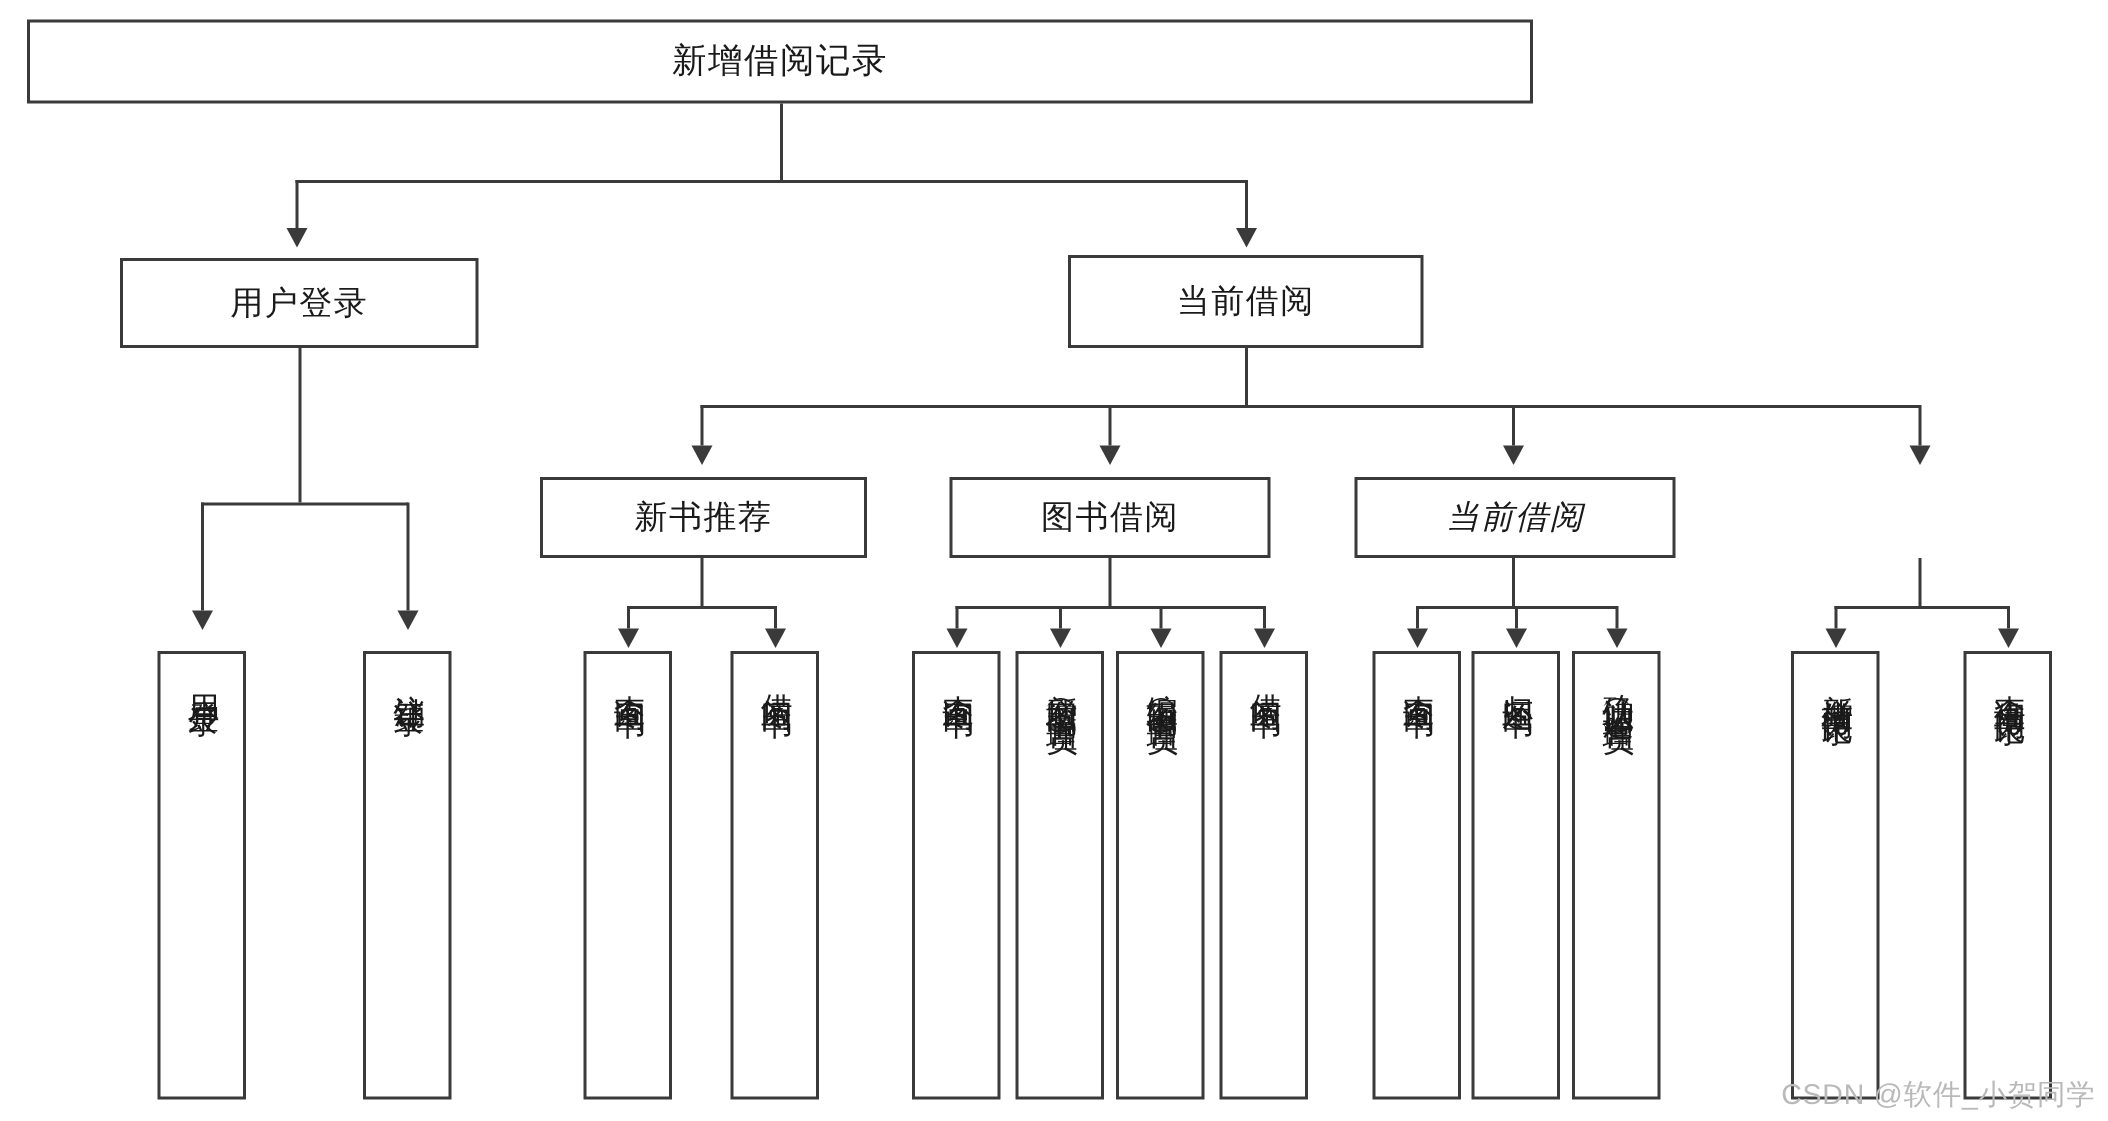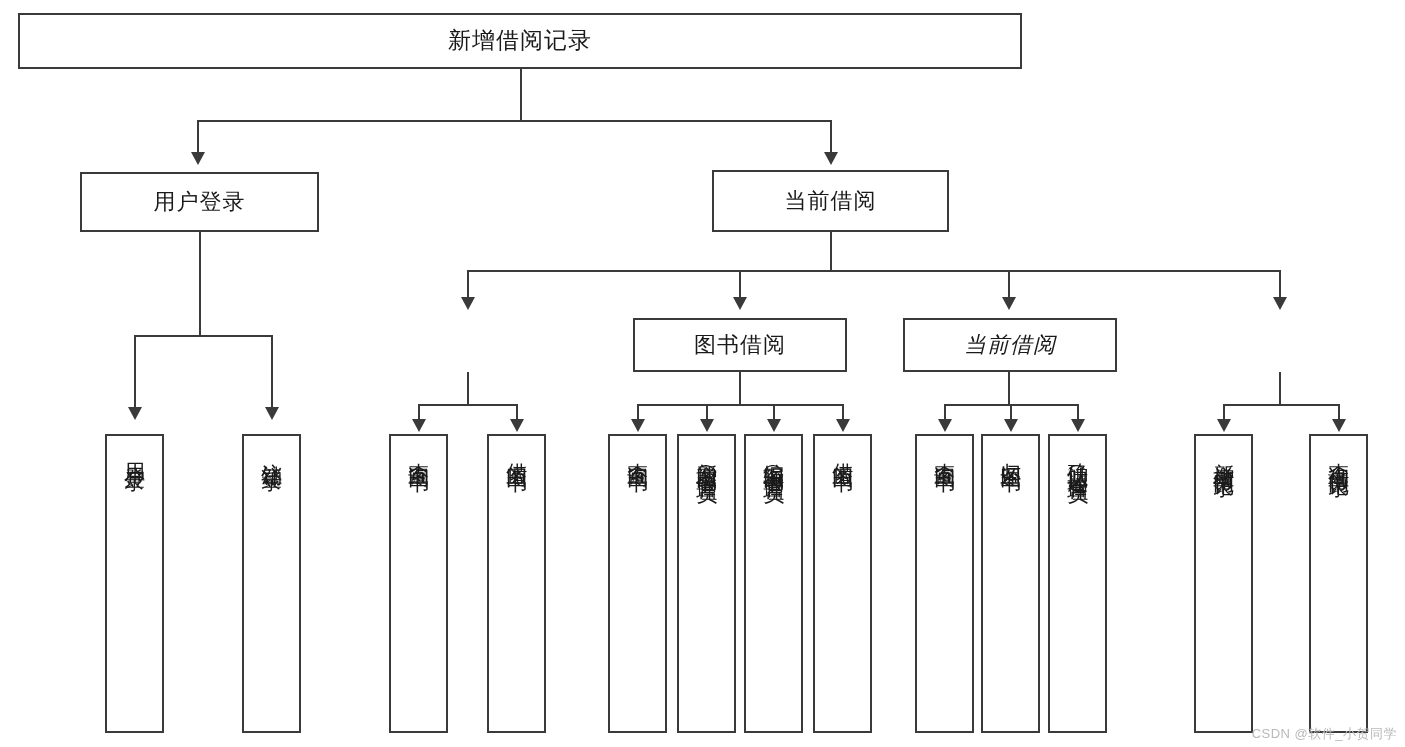--- a/index.html
+++ b/index.html
@@ -72,21 +72,21 @@
     border-left: 7px solid transparent;
     border-right: 7px solid transparent;
     border-top: 13px solid #3a3a3a;
   }
 
   
   #watermark {
     position: absolute;
     right: 8px;
     bottom: 4px;
-    font-size: 13px;
+    font-size: 19px;
     color: #b9b9b9;
     white-space: nowrap;
     letter-spacing: 0.5px;
   }
 </style>
 </head>
 <body>
 
 <div id="canvas">
 
@@ -122,20 +122,23 @@
   <div class="hline" style="left:467px; top:270px; width:813px;"></div>
   <div class="vline" style="left:467px; top:270px; height:27px;"></div>
   <div class="arrow" style="left:461px; top:297px;"></div>
   <div class="vline" style="left:739px; top:270px; height:27px;"></div>
   <div class="arrow" style="left:733px; top:297px;"></div>
   <div class="vline" style="left:1008px; top:270px; height:27px;"></div>
   <div class="arrow" style="left:1002px; top:297px;"></div>
   <div class="vline" style="left:1279px; top:270px; height:27px;"></div>
   <div class="arrow" style="left:1273px; top:297px;"></div>
 
+  <div class="node horiz" style="left:360px; top:318px; width:218px; height:54px;">
+    <span>新书推荐</span>
+  </div>
   <div class="node horiz" style="left:633px; top:318px; width:214px; height:54px;text-align:center;">
     <span>图书借阅</span>
   </div>
   <div class="node horiz" style="left:903px; top:318px; width:214px; height:54px;font-style:italic;">
     <span>当前借阅</span>
   </div>
 
   <div class="vline" style="left:467px; top:372px; height:32px;"></div>
   <div class="hline" style="left:418px; top:404px; width:99px;"></div>
   <div class="vline" style="left:418px; top:404px; height:15px;"></div>

